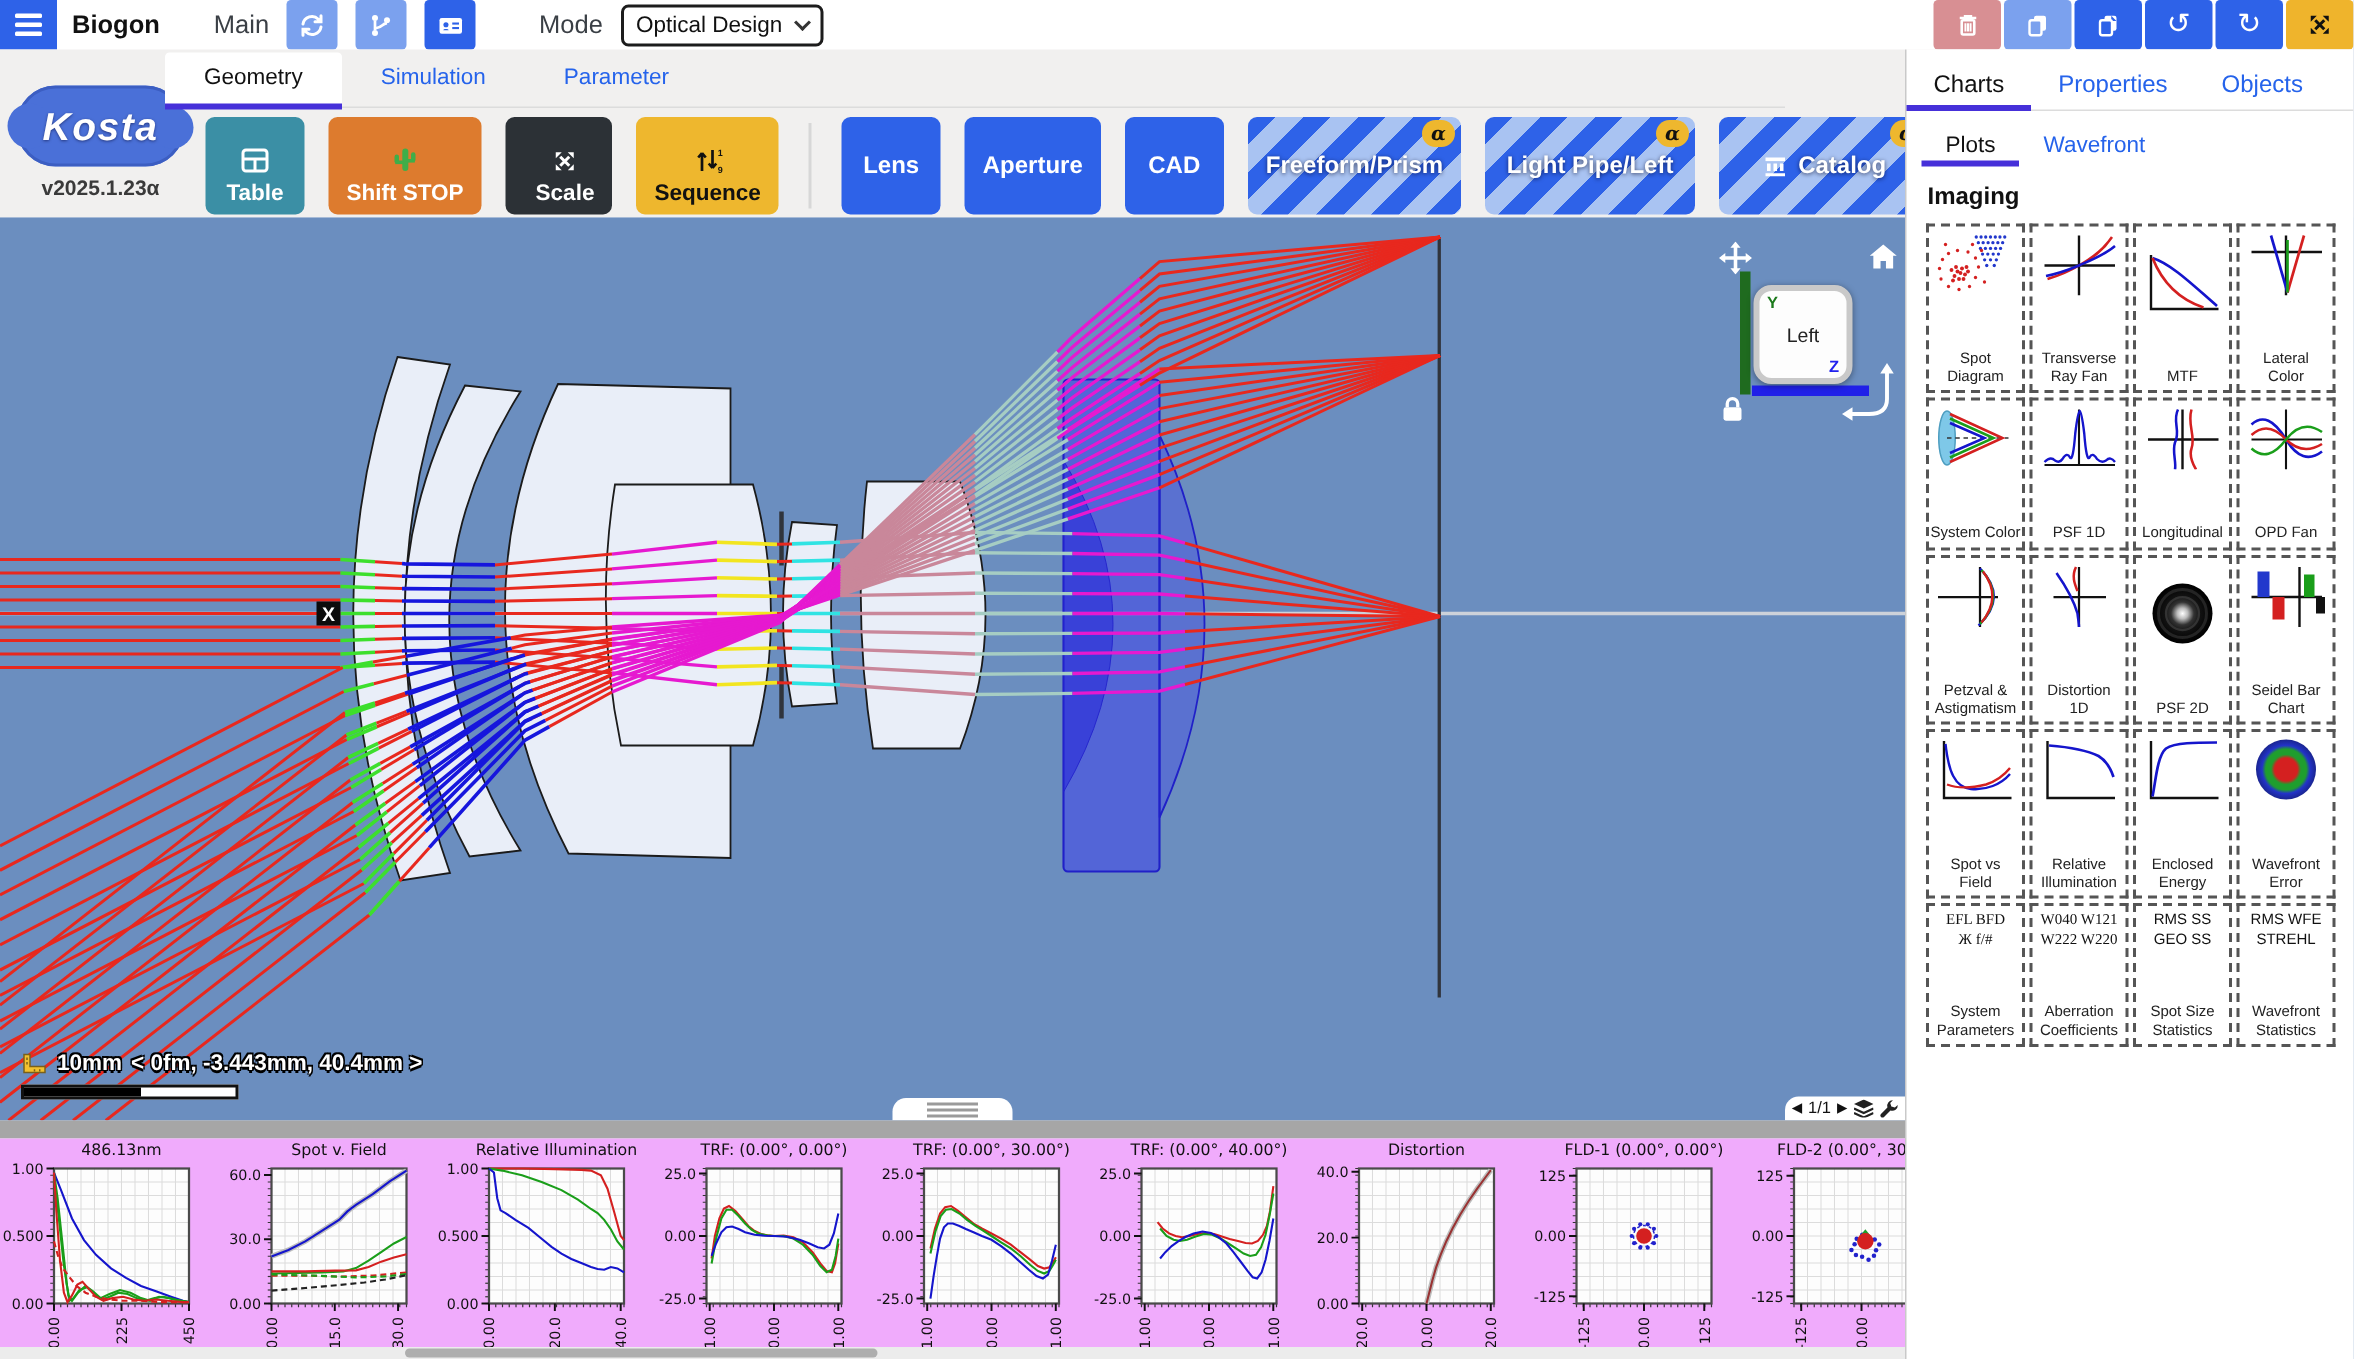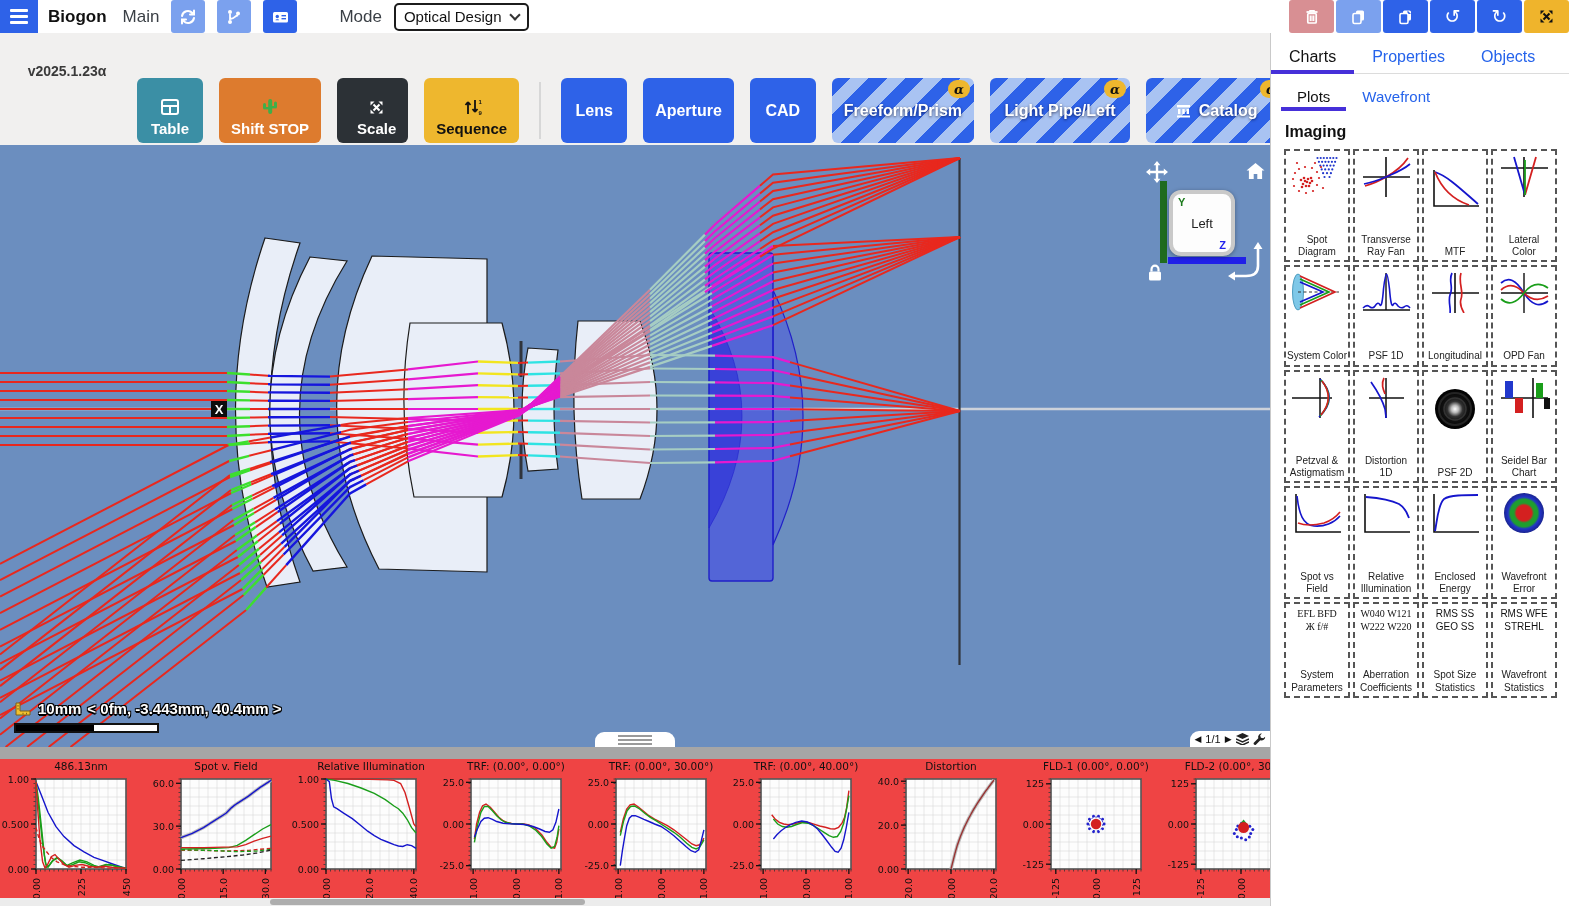--- a/index.html
+++ b/index.html
@@ -7,21 +7,21 @@
     font-family:"Liberation Sans", sans-serif; }
   #app { position:relative; width:1569px; height:906px; }
 
   
   .topbar { position:absolute; left:0; top:0; width:1569px; height:33px; background:#fff;
     display:flex; align-items:center; }
   .hamburger { width:38px; height:33px; background:#2e62e8; border:none; display:flex;
     flex-direction:column; justify-content:center; align-items:center; gap:3px; cursor:pointer; }
   .hamburger i { display:block; width:18px; height:3px; background:#fff; border-radius:1px; }
   .app-name { font-weight:bold; font-size:17px; color:#111; margin-left:10px; }
-  .menu-item { font-size:17px; color:#3a3f45; margin-left:16px; }
+  .menu-item { font-size:17px; color:#3a3f45; margin-left:36px; }
   .tb-btn { width:34px; height:33px; border:none; border-radius:3px; margin-left:12px;
     display:flex; align-items:center; justify-content:center; cursor:pointer; }
   .tb-btn.light { background:#7ba1ee; } .tb-btn.primary { background:#2e62e8; }
   .tb-btn.danger { background:#d88f93; } .tb-btn.warn  { background:#efb42c; }
   .tb-btn svg { display:block; }
   .tb-btn .uarr { color:#fff; font-size:19px; line-height:1; font-family:"DejaVu Sans",sans-serif; }
   .mode-label { font-size:17px; color:#3a3f45; margin-left:42px; }
   .mode-select { margin-left:12px; height:28px; min-width:130px; border:2px solid #1c1c1c;
     border-radius:5px; background:#fff; display:flex; align-items:center; padding:0 8px;
     font-size:15px; color:#111; cursor:pointer; gap:10px; }
@@ -83,21 +83,21 @@
   .scale-bar .half { width:55%; height:100%; background:#000; }
   .drag-handle { left:595px; top:587px; width:80px; height:15px; background:#fff; border-radius:9px 9px 0 0;
     display:flex; flex-direction:column; align-items:center; justify-content:center; gap:2px; cursor:grab; }
   .drag-handle i { width:34px; height:2px; background:#9a9a9a; display:block; }
   .pager { left:1190px; top:586px; width:80px; height:16px; background:#fff; border-radius:9px 0 0 0;
     display:flex; align-items:center; justify-content:center; gap:4px; font-size:11px; color:#111; }
   .pager .pg-btn { cursor:pointer; font-family:"DejaVu Sans",sans-serif; font-size:9px; }
   .hstrip { position:absolute; left:0; top:747px; width:1270px; height:12px; background:#a6a6a6; }
 
   
-  .plots { position:absolute; left:0; top:759px; width:1270px; height:139px; background:#ef4444;
+  .plots { position:absolute; left:0; top:759px; width:1270px; height:139px; background:#f0abfc;
     display:flex; overflow:hidden; }
   .plot-cell { width:145px; flex:0 0 145px; height:139px; }
 
   .bottom-scroll { position:absolute; left:0; top:898px; width:1270px; height:8px; background:#ececec; }
   .bottom-scroll .thumb { position:absolute; left:270px; top:1px; width:315px; height:6px;
     background:#aeaeae; border-radius:3px; }
 
   
   .right-panel { position:absolute; left:1270px; top:33px; width:299px; height:873px; background:#fff;
     border-left:1px solid #c9c9c9; }
@@ -191,23 +191,31 @@
         <svg width="17" height="17" viewBox="0 0 17 17">
             <path d="M5.5 5.5 11.5 11.5M11.5 5.5 5.5 11.5" stroke="#111" stroke-width="2"></path>
             <path d="M2.5 2.5h4l-4 4zM14.5 2.5v4l-4-4zM2.5 14.5v-4l4 4zM14.5 14.5h-4l4-4z" fill="#111"></path>
           </svg>
       </button>
     </div>
   </header>
 
   <div class="ribbon">
     <div class="logo-block">
+      <div class="logo-cloud">
+        <span class="logo-text">Kosta</span>
+      </div>
       <div class="version">v2025.1.23α</div>
     </div>
 
+    <div class="tabs">
+      <div class="tab active">Geometry</div>
+      <div class="tab">Simulation</div>
+      <div class="tab">Parameter</div>
+    </div>
 
     <div class="toolbar">
       <button class="rb-btn rb-teal">
         <svg width="20" height="18" vi="" ewbox="0 0 20 18" viewBox="0 0 20 18">
             <rect x="2" y="2" width="16" height="14" rx="2" fill="none" stroke="#fff" stroke-width="2"></rect>
             <path d="M2 8h16M10 8v8" stroke="#fff" stroke-width="2"></path>
           </svg>
         <span class="lbl">Table</span>
       </button>
       <button class="rb-btn rb-orange">

